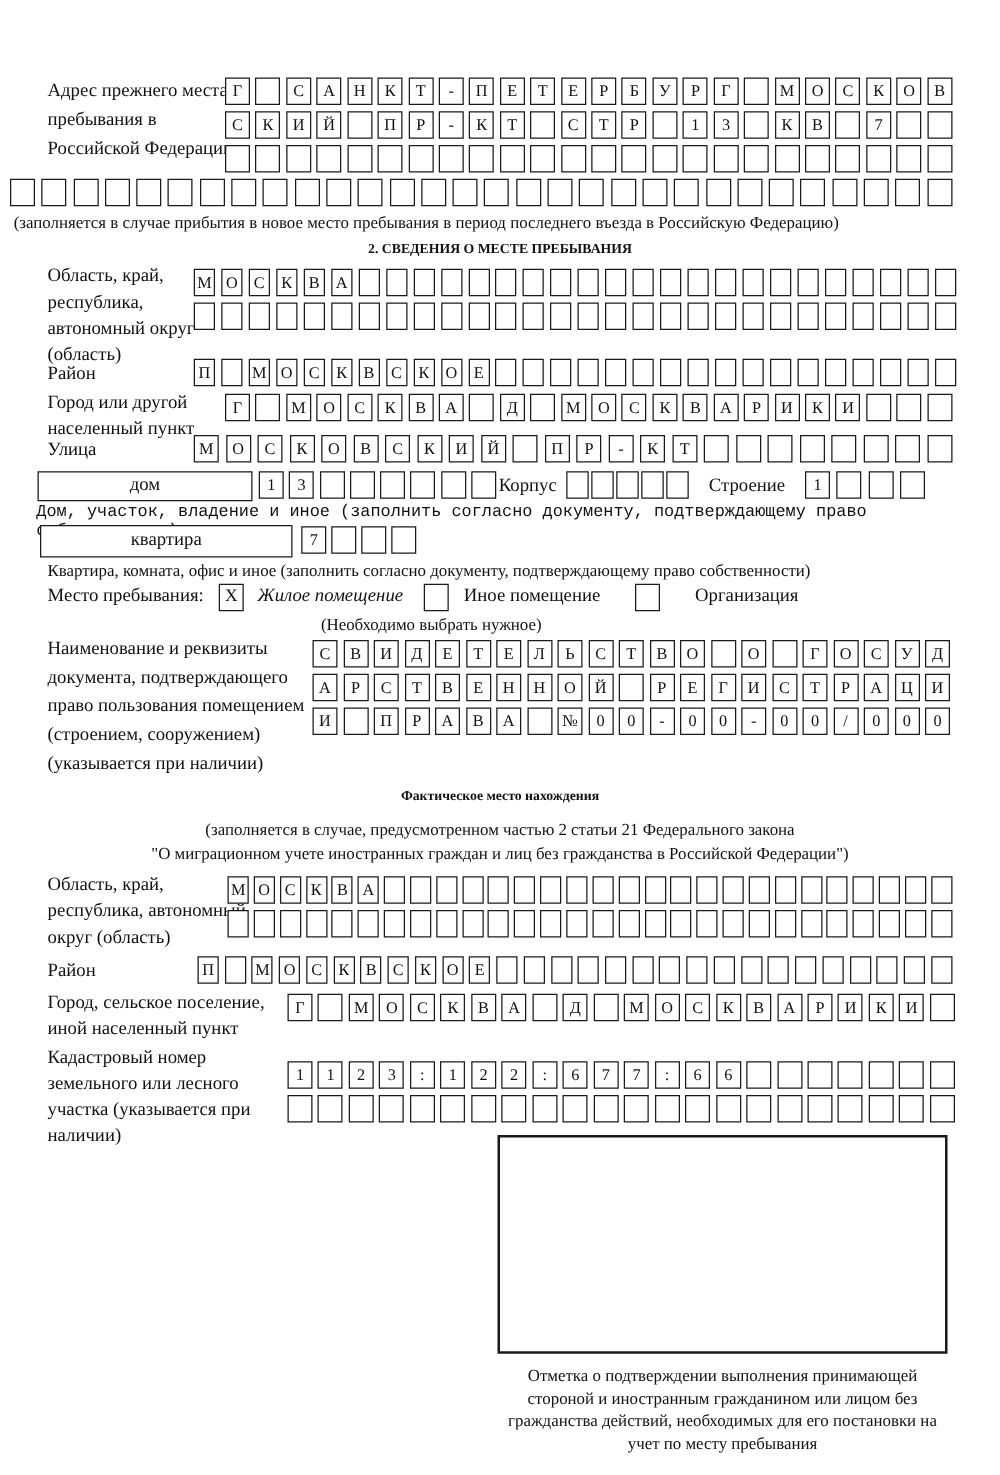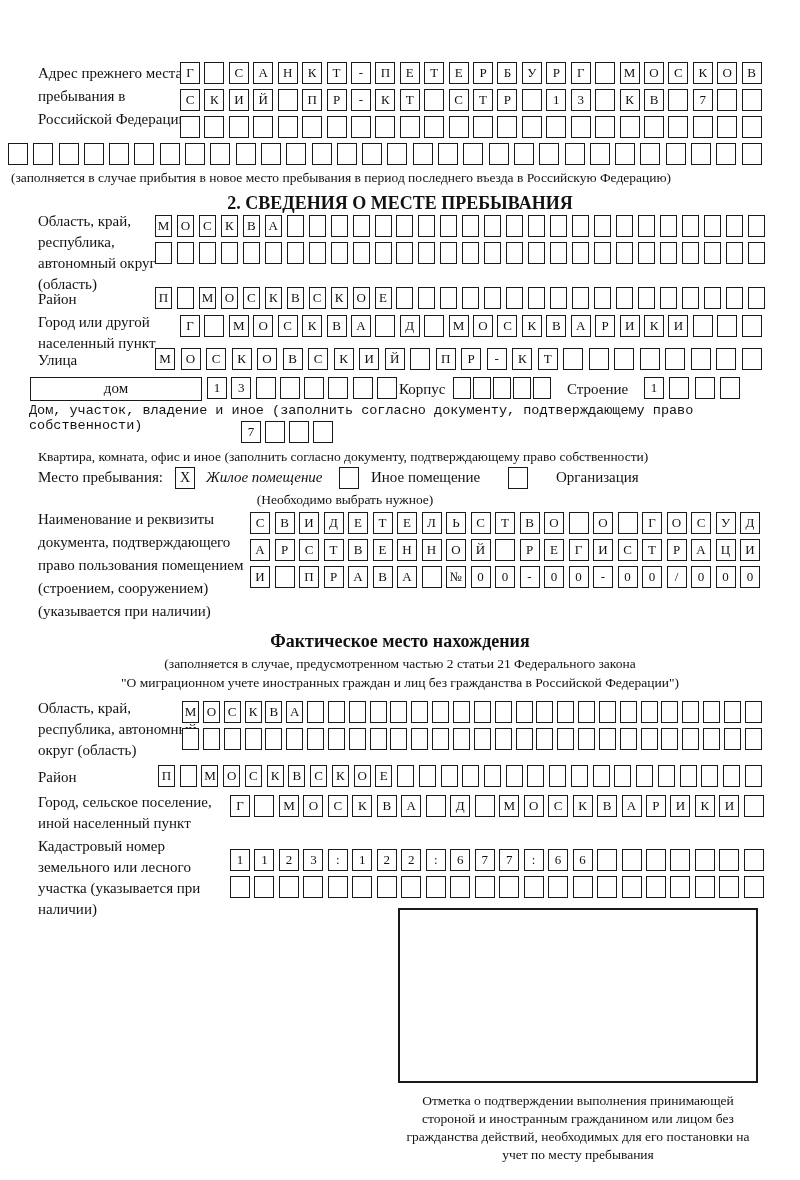--- a/index.html
+++ b/index.html
@@ -8,21 +8,21 @@
     position:relative; width:800px; height:1180px; background:#fff;
     font-family:"Liberation Serif","DejaVu Serif",serif; color:#111;
     overflow:hidden;
   }
   .abs { position:absolute; }
   .hdr { font-size:15px; text-align:right; }
   .lbl { font-size:15px; line-height:21px; }
   .lbl-tall { line-height:23px; }
   .note { font-size:13.5px; text-align:center; }
   .note-left { font-size:13.5px; text-align:left; }
-  .sec-title { font-size:18px; font-weight:bold; text-align:center; }
+  .sec-title { font-size:11px; font-weight:bold; text-align:center; }
   .cells { display:flex; justify-content:space-between; }
   .cell {
     flex:0 0 auto; width:20px; height:22px; border:1.5px solid #1a1a1a;
     font-size:13px; line-height:20px; text-align:center; background:#fff;
   }
   .cells-28 .cell { width:17px; }
   .cells-sm .cell { width:18px; }
   .widebox {
     border:1.5px solid #1a1a1a; height:24px; font-size:15px;
     text-align:center; line-height:21px; background:#fff;
@@ -327,20 +327,21 @@
     </div>
   <div class="abs lbl" style="left:567px; top:379px;">Строение</div>
   <div class="abs cells" style="left:644px; top:377px; width:96px;">
       <span class="cell">1</span>
       <span class="cell"></span>
       <span class="cell"></span>
       <span class="cell"></span>
     </div>
   <div class="abs note-left" style="left:29px; top:403px; width:720px;font-family:Liberation Mono, monospace;">Дом, участок, владение и иное (заполнить согласно документу, подтверждающему право собственности)</div>
 
+  <div class="abs widebox" style="left:32px; top:420px; width:202px; height:26px; line-height:23px;">квартира</div>
   <div class="abs cells" style="left:241px; top:421px; width:92px;">
       <span class="cell">7</span>
       <span class="cell"></span>
       <span class="cell"></span>
       <span class="cell"></span>
     </div>
   <div class="abs note-left" style="left:38px; top:449px; width:720px;">Квартира, комната, офис и иное (заполнить согласно документу, подтверждающему право собственности)</div>
 
   <div class="abs opt" style="left:38px; top:469px;">Место пребывания:</div>
   <span class="abs checkbox" style="left:175px; top:467px;">X</span>

